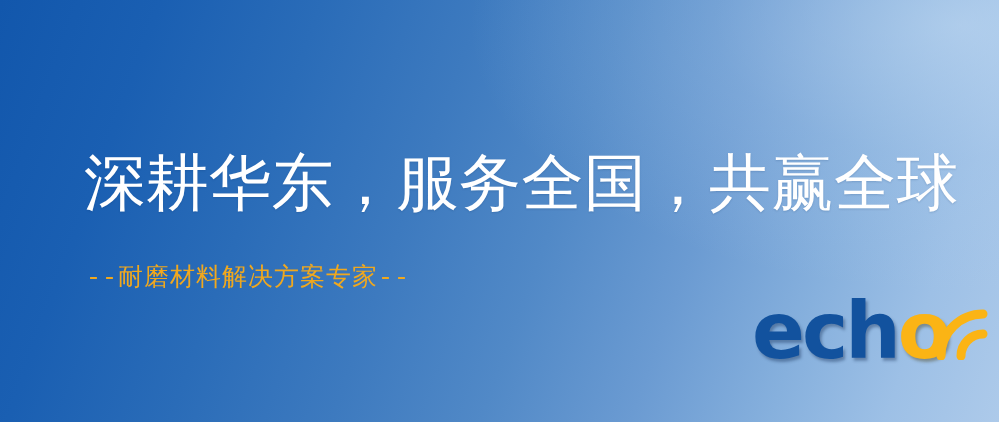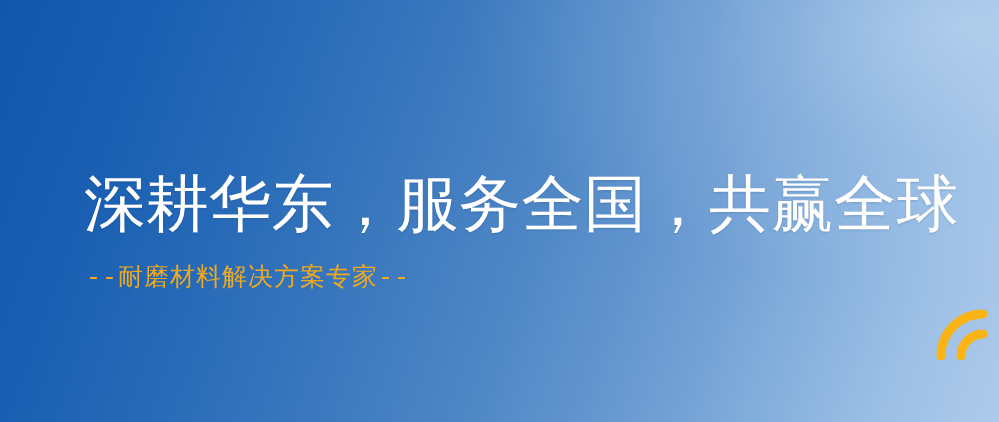--- a/index.html
+++ b/index.html
@@ -40,28 +40,27 @@
                 rgba(200,222,244,0.55) 0%,
                 rgba(180,208,238,0.25) 35%,
                 rgba(150,190,230,0.0) 70%);
     pointer-events: none;
   }
 
   .headline {
     position: absolute;
     left: 84px;
     top: 150px;
-    font-family: Liberation Mono, monospace;
+    font-family: Liberation Sans, sans-serif;
     font-size: 62px;
     line-height: 1.05;
     color: #ffffff;
     letter-spacing: 0.5px;
     white-space: nowrap;
     text-shadow: 0 1px 2px rgba(10,50,100,0.18);
-    margin-top: 26px;
   }
 
   .subtitle {
     position: absolute;
     left: 86px;
     top: 265px;
     font-family: Liberation Mono, monospace;
     font-size: 25px;
     line-height: 1.1;
     color: #f0a81e;
@@ -128,20 +127,21 @@
 <div class="banner">
 
   <div class="sheen"></div>
 
   <div class="headline">深耕华东，服务全国，共赢全球</div>
 
   <div class="subtitle">--耐磨材料解决方案专家--</div>
 
   <div class="logo">
 
+    <div class="logo-wordmark"><span>ech</span><span class="oh">o</span></div>
 
     <svg class="logo-arcs" viewBox="0 0 70 62">
       <g fill="none" stroke="#fbb415" stroke-linecap="round">
         <path d="M8 58 A 42 42 0 0 1 50 16" stroke-width="9"></path>
         <path d="M28 58 A 22 22 0 0 1 50 36" stroke-width="9"></path>
       </g>
     </svg>
 
 
   </div>

